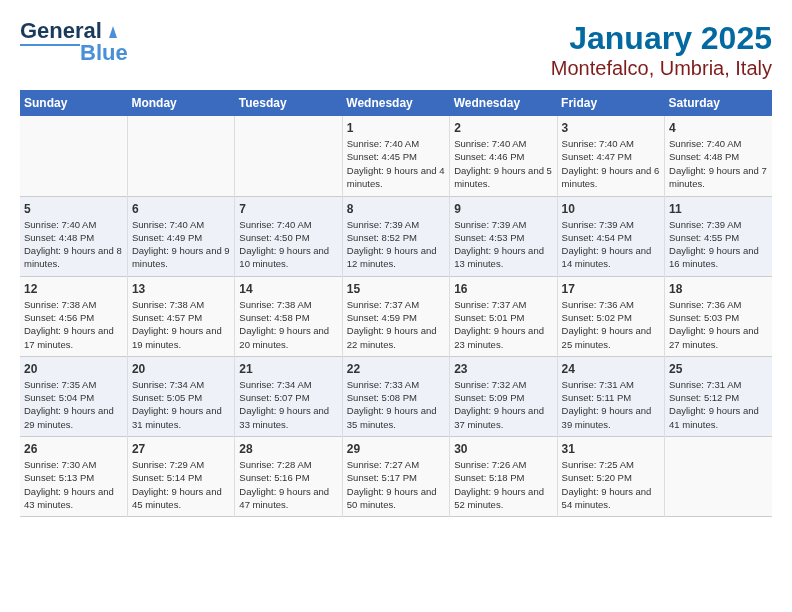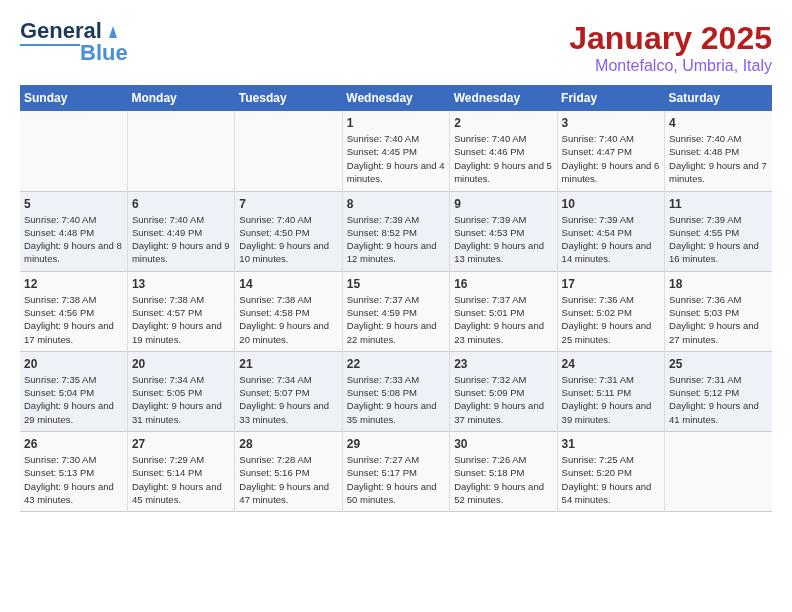--- a/index.html
+++ b/index.html
@@ -32,25 +32,25 @@
       height: 3px;
       background: #4a90d9;
       margin-top: 2px;
     }
     .title-section {
       text-align: right;
     }
     .calendar-title {
       font-size: 32px;
       font-weight: bold;
-      color: #b91c1c;
+      color: #0369a1;
     }
     .calendar-subtitle {
-      font-size: 16px;
-      color: #8b5cf6;
+      font-size: 20px;
+      color: #7f1d1d;
     }
     table {
       width: 100%;
       border-collapse: collapse;
       font-size: 10.5px;
     }
     thead tr th {
       background: #3a6bbf;
       color: #fff;
       padding: 6px 4px;

